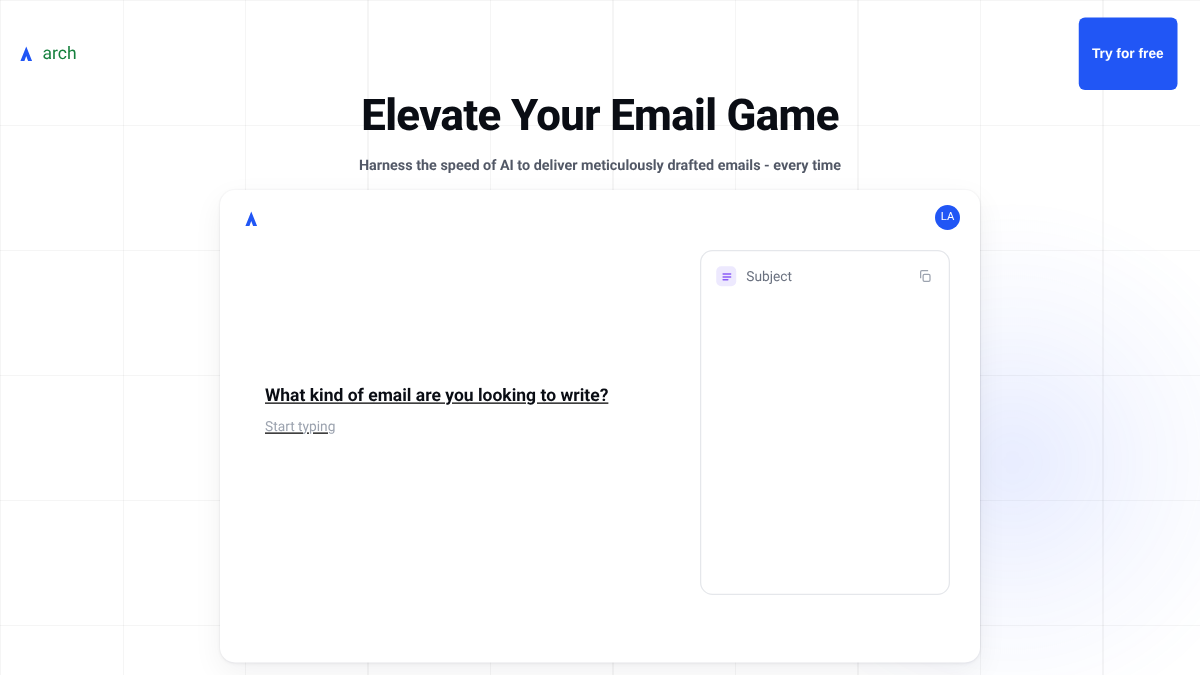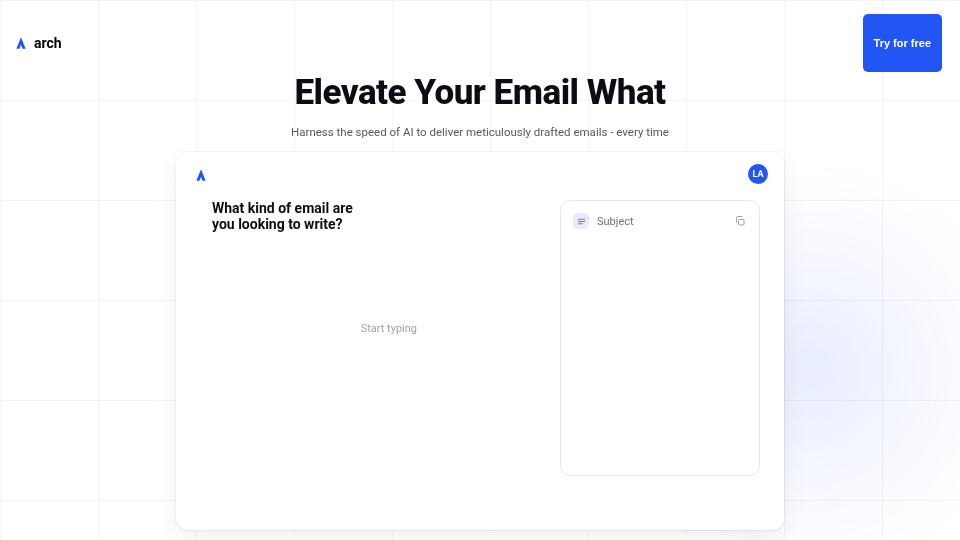--- a/index.html
+++ b/index.html
@@ -52,22 +52,22 @@
     }
     .logo-mark {
       width: 14px;
       height: 14px;
       display: flex;
       align-items: center;
       justify-content: center;
     }
     .logo-text {
       font-size: 14px;
-      font-weight: 700;
-      color: #000000;
+      font-weight: 400;
+      color: #15803d;
     }
     .cta-btn {
       background: #2156f5;
       color: #fff;
       border: none;
       border-radius: 5px;
       font-size: 11px;
       font-weight: 600;
       padding: 23px 11px;
       cursor: pointer;
@@ -82,21 +82,21 @@
     }
     .hero-title {
       font-size: 35px;
       font-weight: 800;
       color: #0a0d14;
       letter-spacing: -0.5px;
     }
     .hero-sub {
       margin-top: 12px;
       font-size: 11.5px;
-      font-weight: 400;
+      font-weight: 700;
       color: #525866;
     }
     .panel {
       position: absolute;
       top: 152px;
       left: 50%;
       transform: translateX(-50%);
       width: 608px;
       height: 378px;
       background: #fff;
@@ -116,38 +116,39 @@
       width: 14px;
       height: 14px;
     }
     .avatar {
       width: 20px;
       height: 20px;
       border-radius: 50%;
       background: #2156f5;
       color: #fff;
       font-size: 9px;
-      font-weight: 700;
+      font-weight: 400;
       display: flex;
       align-items: center;
       justify-content: center;
       cursor: pointer;
     }
     .panel-body {
       flex: 1;
       display: flex;
       gap: 24px;
       padding: 8px 24px 24px 36px;
     }
     .left-col {
       flex: 1;
       display: flex;
-      flex-direction: row;
+      flex-direction: column;
       justify-content: center;
       padding-bottom: 50px;
+      text-decoration: underline;
     }
     .prompt-q {
       font-size: 14px;
       font-weight: 700;
       color: #0a0d14;
       margin-bottom: 10px;
     }
     .prompt-input {
       border: none;
       outline: none;
@@ -217,21 +218,21 @@
       <svg viewBox="0 0 24 24" width="14" height="14">
           <path d="M12 2 L20 22 L14.5 22 L12 15 L9.5 22 L4 22 Z" fill="#2156f5"></path>
         </svg>
     </span>
     <span class="logo-text">arch</span>
   </div>
   <button class="cta-btn">Try for free</button>
 </div>
 
 <div class="hero">
-  <h1 class="hero-title">Elevate Your Email What</h1>
+  <h1 class="hero-title">Elevate Your Email Game</h1>
   <p class="hero-sub">Harness the speed of AI to deliver meticulously drafted emails - every time</p>
 </div>
 
 <div class="panel">
   <div class="panel-header">
     <span class="panel-logo">
       <svg viewBox="0 0 24 24" width="14" height="14">
           <path d="M12 2 L20 22 L14.5 22 L12 15 L9.5 22 L4 22 Z" fill="#2156f5"></path>
         </svg>
     </span>

